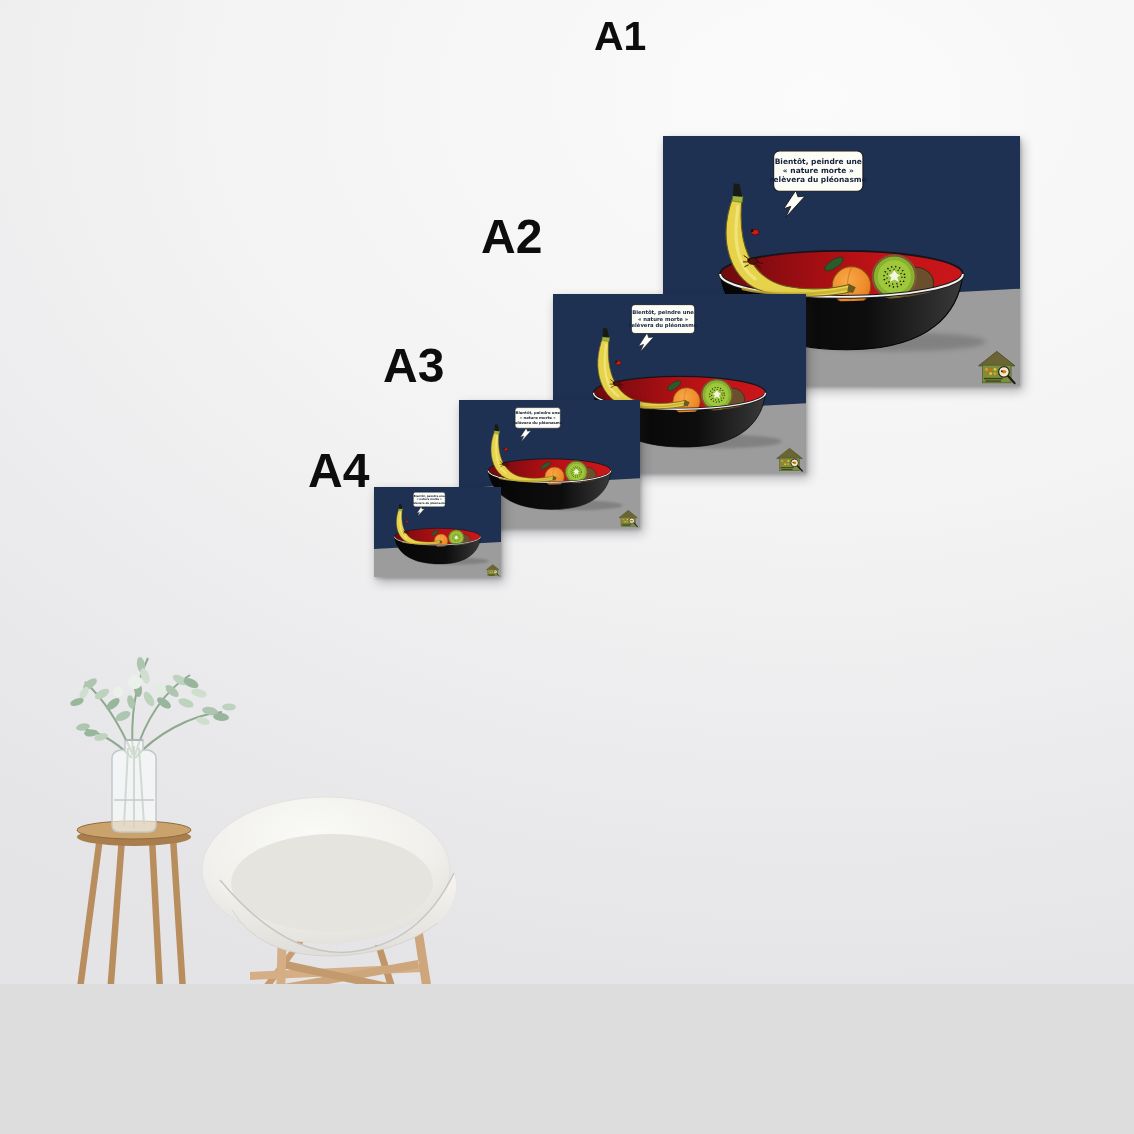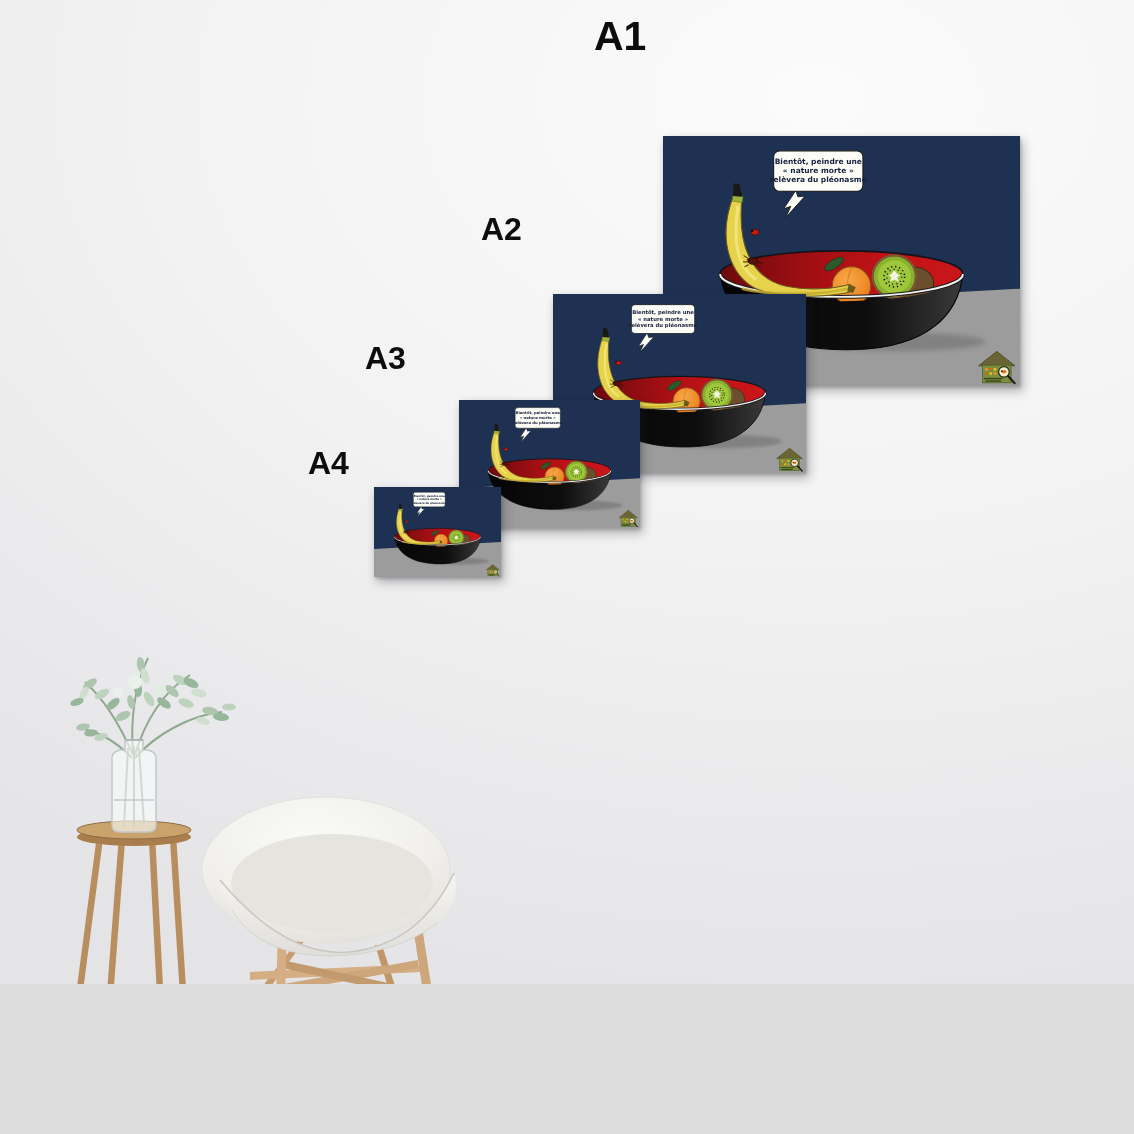--- a/index.html
+++ b/index.html
@@ -3,21 +3,21 @@
 <meta charset="utf-8">
 <style>
   html,body{margin:0;padding:0;background:#ddd;}
   #stage{
     position:relative;width:1134px;height:984px;overflow:hidden;
     font-family:"Liberation Sans",sans-serif;
     background:radial-gradient(120% 95% at 72% 10%, #fbfbfb 0%, #f3f3f4 45%, #e9e9eb 80%, #e4e4e6 100%);
   }
   .size-label{
     position:absolute;font-weight:bold;color:#0d0d0d;
-    font-size:32px;letter-spacing:0px;line-height:1;
+    font-size:48px;letter-spacing:0px;line-height:1;
   }
   .poster{
     position:absolute;
     box-shadow:3px 5px 10px rgba(40,40,45,.33), 1px 2px 3px rgba(0,0,0,.18);
     background:#1e3152;
   }
   .poster svg{display:block;width:100%;height:100%;}
   .bubble-text{
     font-family:"DejaVu Sans",sans-serif;font-size:21px;font-weight:600;
     fill:#15223d;text-anchor:middle;
@@ -263,16 +263,16 @@
       </svg>
   </div>
   <div class="poster" style="left:374px;top:487px;width:127px;height:90px;z-index:4">
     <svg viewBox="0 0 1000 707" preserveAspectRatio="none">
         <use href="#poster-art"></use>
       </svg>
   </div>
 
   <div class="size-label" style="left:594px;top:16px;font-size:41px">A1</div>
   <div class="size-label" style="left:481px;top:213px">A2</div>
-  <div class="size-label" style="left:365px;top:342px">A3</div>
+  <div class="size-label" style="left:383px;top:342px">A3</div>
   <div class="size-label" style="left:308px;top:447px">A4</div>
 
 </div>
 
 </body></html>

